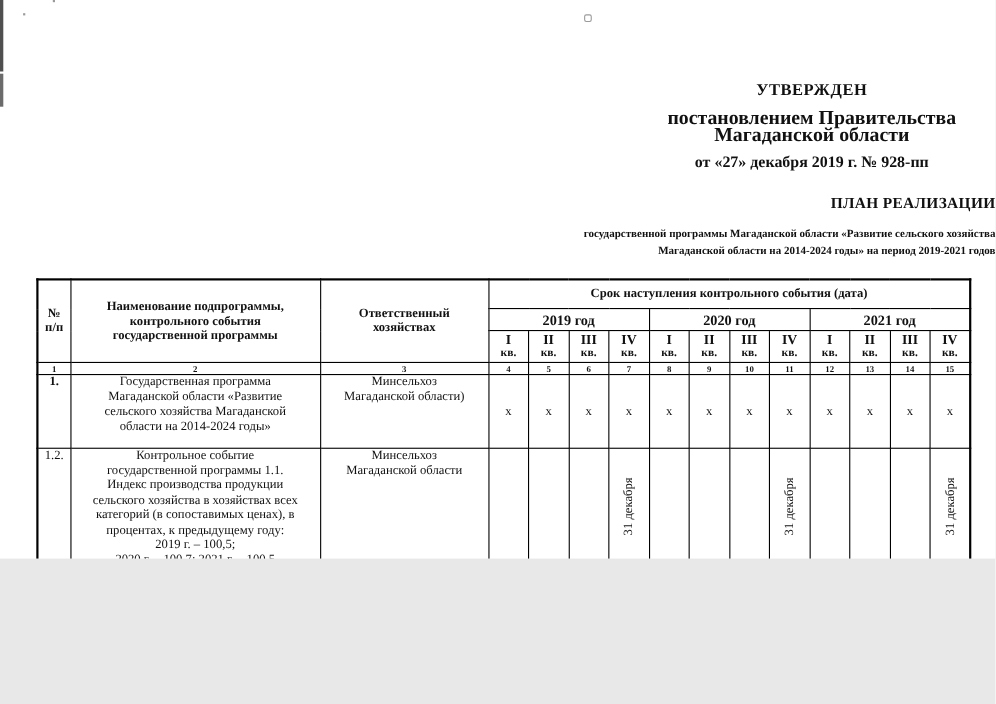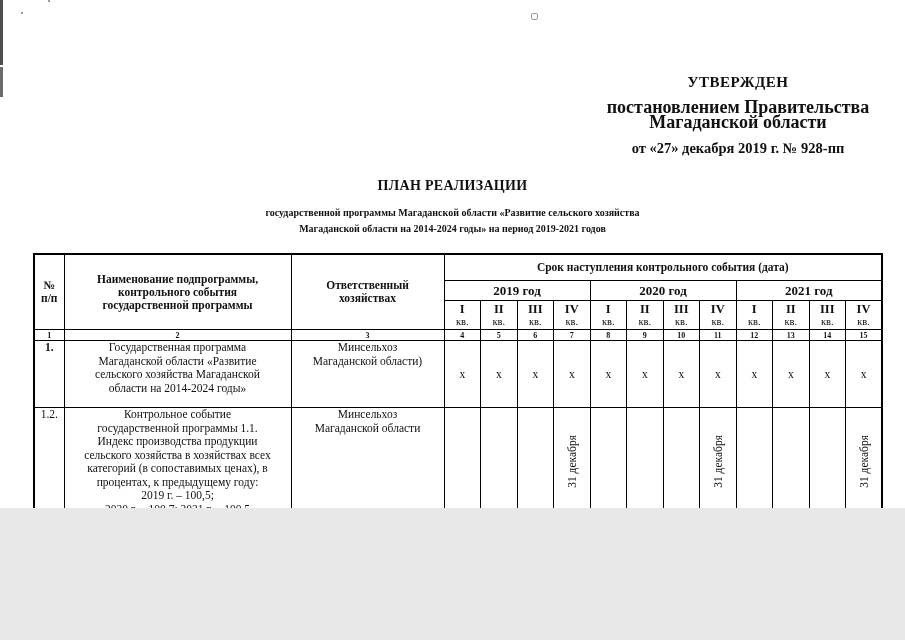--- a/index.html
+++ b/index.html
@@ -15,36 +15,36 @@
   .speck { position:absolute; border:1px solid #9a9a9a; border-radius:2px; width:5px; height:5px; background:#fff; }
   .dot { position:absolute; width:2px; height:2px; background:#9a9a9a; }
 
   
   .approval { position:absolute; top:74px; left:588px; width:300px; text-align:center; font-weight:bold; }
   .approval .l1 { font-size:15px; letter-spacing:.5px; margin-bottom:9px; }
   .approval .l23 { font-size:18px; line-height:15px; white-space:pre-line; }
   .approval .l4 { font-size:14.5px; margin-top:10px;font-family:Liberation Serif, serif; }
 
   
-  .doc-title { position:absolute; top:178px; left:0; width:905px; text-align:center; font-weight:bold; }
+  .doc-title { position:absolute; top:178px; left:0; width:905px; text-align:right; font-weight:bold; }
   .doc-title .t1 { font-size:14px; letter-spacing:.3px; margin-bottom:11px; }
   .doc-title .t23 { font-size:10px; line-height:16px; white-space:pre-line;font-family:Liberation Serif, serif; }
 
   
   table.plan { position:absolute; left:33px; top:253px; width:848px;
     border-collapse:collapse; table-layout:fixed; border:2px solid #000; }
   table.plan td { border:1px solid #000; padding:0 2px; text-align:center;
     vertical-align:middle; font-size:11.5px; overflow:hidden; }
   .hdr { font-weight:bold; font-size:11.5px; line-height:13px; }
   .pre { white-space:pre-line; }
   tr.h1 td { height:25px; }
   tr.h2 td { height:19px; font-weight:bold; font-size:13px; }
   tr.h3 td { height:28px; }
   tr.h3 .roman { font-weight:bold; font-size:12.5px; line-height:13px; }
-  tr.h3 .suffix { font-weight:normal; font-size:10.5px; line-height:11px; }
+  tr.h3 .suffix { font-weight:bold; font-size:10.5px; line-height:11px; }
   tr.h4 td { height:10px; font-size:8px; line-height:9px; font-weight:bold; padding:0; }
   tr.r1 td { height:66px; }
   tr.r2 td { height:107px; }
   .cell-num { vertical-align:top !important; font-weight:bold; }
   .cell-num.normal { font-weight:normal; }
   .cell-name { vertical-align:top !important; line-height:13.5px; }
   .cell-name.bold { font-weight:normal; }
   .cell-exec { vertical-align:top !important; line-height:13.5px; }
   .xcell { font-size:11.5px; }
   .vcell span { display:inline-block; writing-mode:vertical-rl; transform:rotate(180deg);

